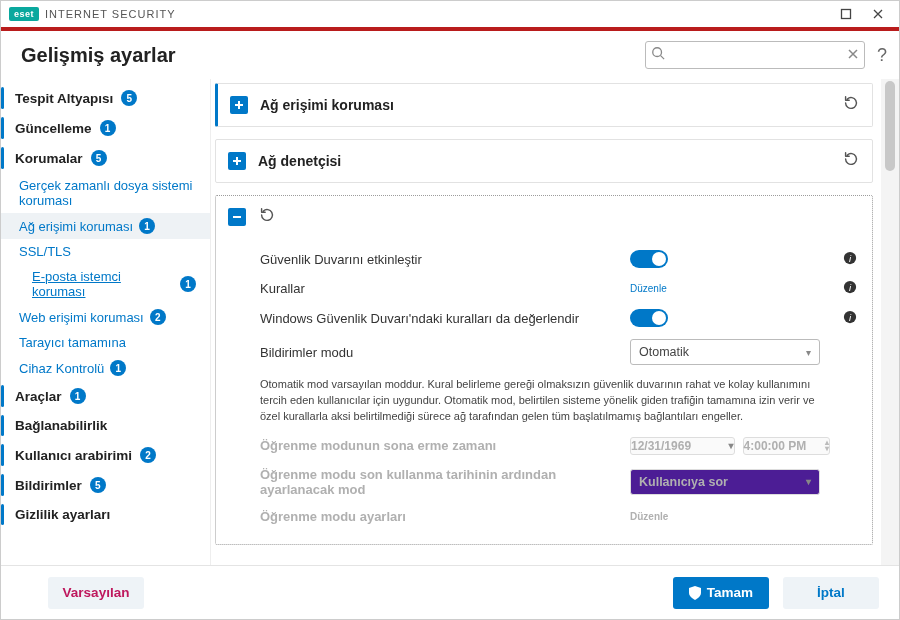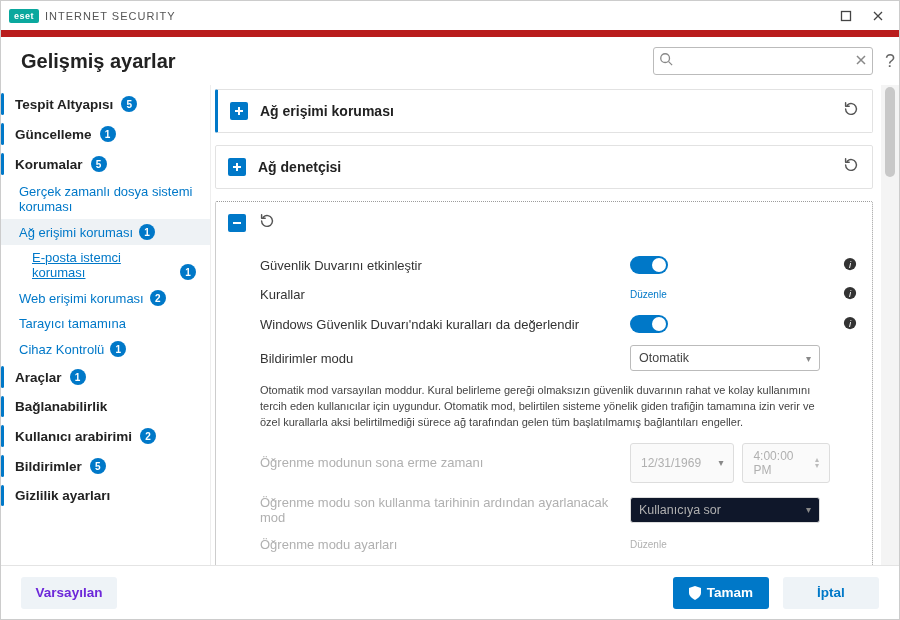--- a/index.html
+++ b/index.html
@@ -11,42 +11,42 @@
     --bg:#fff;
     --bg-alt:#f4f4f4;
     --badge:#0078c8;
     --disabled:#b0b0b0;
     --link:#0078c8;
   }
   *{box-sizing:border-box;font-family:"Segoe UI",Arial,sans-serif;}
   body{margin:0;background:#fff;color:var(--text);}
   .app{width:900px;height:620px;display:flex;flex-direction:column;border:1px solid #ccc;overflow:hidden;}
   
-  .titlebar{display:flex;align-items:center;justify-content:space-between;height:36px;padding:4px 8px;border-bottom:7px solid #b91c1c;}
+  .titlebar{display:flex;align-items:center;justify-content:space-between;height:30px;padding:4px 8px;border-bottom:4px solid #b91c1c;}
   .brand{display:flex;align-items:center;gap:6px;}
   .brand-badge{background:#0aa89e;color:#fff;font-size:9px;font-weight:700;padding:2px 5px;border-radius:2px;letter-spacing:.5px;}
   .brand-name{font-size:11px;letter-spacing:1px;color:#555;}
   .win-ctrls{display:flex;gap:6px;}
   .win-btn{width:26px;height:22px;display:flex;align-items:center;justify-content:center;cursor:pointer;}
   .win-btn svg{stroke:#444;}
   
-  .topbar{display:flex;align-items:center;justify-content:space-between;padding:10px 4px 10px 20px;}
+  .topbar{display:flex;align-items:center;justify-content:space-between;padding:10px 12px 10px 20px;}
   .page-title{font-size:20px;font-weight:600;color:#222;}
   .search-wrap{display:flex;align-items:center;gap:12px;}
   .search{position:relative;width:220px;}
   .search input{width:100%;height:28px;border:1px solid #bbb;border-radius:3px;padding:0 26px;font-size:13px;}
   .search .s-ico{position:absolute;left:6px;top:50%;transform:translateY(-50%);}
   .search .c-ico{position:absolute;right:6px;top:50%;transform:translateY(-50%);cursor:pointer;color:#666;}
   .help{font-size:18px;color:#666;cursor:pointer;}
   
   .body{flex:1;display:flex;min-height:0;}
   .sidebar{width:210px;border-right:1px solid #eee;overflow-y:auto;padding:4px 0 4px 0;}
   .s-item{display:flex;align-items:center;gap:8px;padding:7px 14px;font-size:13.5px;font-weight:600;color:#222;cursor:pointer;position:relative;}
   .s-item::before{content:"";position:absolute;left:0;top:4px;bottom:4px;width:3px;background:var(--accent);border-radius:2px;}
-  .s-sub{display:flex;align-items:flex-end;gap:6px;padding:5px 14px 5px 18px;font-size:13px;color:var(--link);cursor:pointer;}
+  .s-sub{display:flex;align-items:center;gap:6px;padding:5px 14px 5px 18px;font-size:13px;color:var(--link);cursor:pointer;}
   .s-sub.sub-active{background:#eef2f5;}
   .s-sub.sub-uline{text-decoration:underline;padding-left:31px;}
   .badge{display:inline-flex;align-items:center;justify-content:center;min-width:16px;height:16px;background:var(--badge);color:#fff;font-size:10px;font-weight:700;border-radius:8px;padding:0 5px;}
   
   .main{flex:1;display:flex;min-height:0;}
   .content{flex:1;overflow-y:auto;padding:4px 6px 4px 4px;}
   .content-inner{padding-right:2px;}
   .vscroll{width:18px;background:#f4f4f4;position:relative;}
   .vscroll-thumb{position:absolute;left:4px;width:10px;top:2px;height:90px;background:#c8c8c8;border-radius:5px;}
   
@@ -62,32 +62,32 @@
   .row{display:flex;align-items:center;padding:6px 0;gap:10px;}
   .row-label{flex:1;color:#333;font-size:13px;}
   .row-label.disabled{color:var(--disabled);}
   .row-ctrl{width:200px;display:flex;align-items:center;gap:8px;}
   .info{width:20px;text-align:center;color:#444;cursor:pointer;}
   .toggle{width:38px;height:18px;border-radius:9px;background:var(--accent);position:relative;cursor:pointer;}
   .toggle::after{content:"";position:absolute;right:2px;top:2px;width:14px;height:14px;background:#fff;border-radius:50%;}
   .link{color:var(--link);cursor:pointer;font-size:10px;}
   .link.disabled{color:var(--disabled);cursor:default;}
   .select{display:flex;align-items:center;justify-content:space-between;width:190px;height:26px;border:1px solid #bbb;border-radius:3px;padding:0 8px;font-size:12.5px;color:#444;background:#fff;cursor:pointer;}
-  .select.disabled{color:var(--disabled);border-color:#ddd;cursor:default;background:#0f172a;}
+  .select.disabled{color:var(--disabled);border-color:#ddd;cursor:default;background:#4c1d95;}
   .desc{font-size:11px;line-height:1.45;padding:6px 30px 6px 0;color:#444;}
-  .disabled-row{color:var(--disabled);}
+  .disabled-row{color:var(--disabled);font-weight:bold;}
   .chev{font-size:10px;color:#888;}
-  .datebox,.timebox{display:flex;align-items:center;height:40px;border:1px solid #ddd;border-radius:3px;padding:0 10px;font-size:12px;color:var(--disabled);gap:6px;background:#fafafa;}
+  .datebox,.timebox{display:flex;align-items:center;height:18px;border:1px solid #ddd;border-radius:3px;padding:0 0;font-size:12px;color:var(--disabled);gap:6px;background:#fafafa;}
   .datebox{width:110px;justify-content:space-between;}
   .timebox{width:92px;justify-content:space-between;}
   .spin{display:flex;flex-direction:column;line-height:6px;font-size:8px;color:#bbb;}
   
   .footer{height:54px;border-top:1px solid #e4e4e4;display:flex;align-items:center;justify-content:space-between;padding:0 20px;background:#fff;}
   .btn{min-width:96px;height:32px;border:none;border-radius:3px;font-size:13.5px;font-weight:600;cursor:pointer;display:inline-flex;align-items:center;justify-content:center;gap:6px;}
-  .btn-default{background:#eef3f7;color:#6d28d9;}
+  .btn-default{background:#eef3f7;color:#be185d;margin-left:27px;}
   .btn-primary{background:var(--accent);color:#fff;}
   .btn-cancel{background:#eef3f7;color:var(--accent);}
   .footer-right{display:flex;gap:14px;}
   .shield{width:12px;height:14px;}
   
   .content::-webkit-scrollbar{width:0;}
   .sidebar::-webkit-scrollbar{width:0;}
 </style>
 </head>
 <body>
@@ -149,20 +149,23 @@
         <span class="badge">5</span>
       </div>
 
       <div class="s-sub">
         <span>Gerçek zamanlı dosya sistemi koruması</span>
       </div>
       <div class="s-sub sub-active">
         <span>Ağ erişimi koruması</span>
         <span class="badge">1</span>
       </div>
+      <div class="s-sub">
+        <span>SSL/TLS</span>
+      </div>
       <div class="s-sub sub-uline">
         <span>E-posta istemci koruması</span>
         <span class="badge">1</span>
       </div>
       <div class="s-sub">
         <span>Web erişimi koruması</span>
         <span class="badge">2</span>
       </div>
       <div class="s-sub">
         <span>Tarayıcı tamamına</span>

